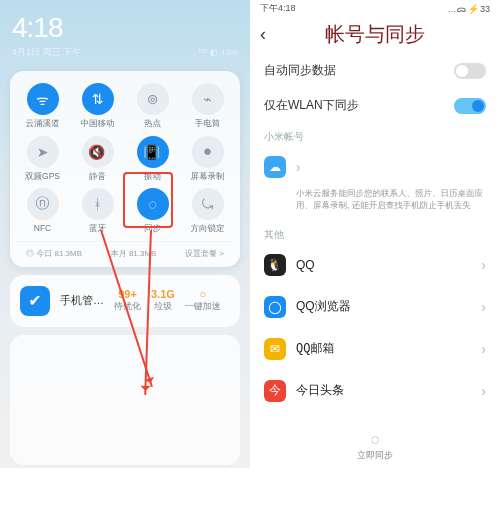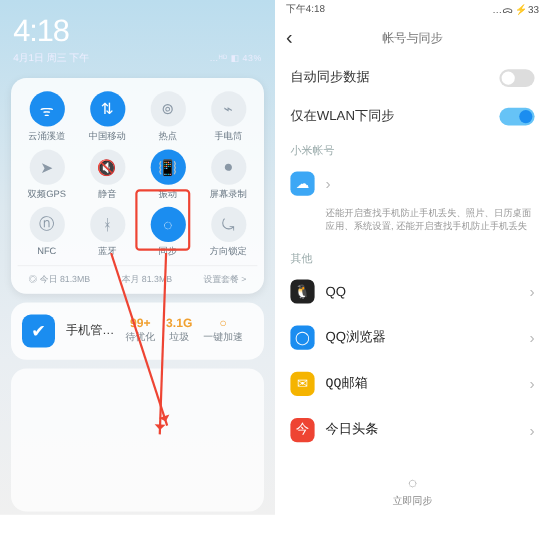--- a/index.html
+++ b/index.html
@@ -51,21 +51,21 @@
   .hl-box { position:absolute; border:2px solid #e43; border-radius:4px; pointer-events:none; }
   .hl-sync { left:123px; top:172px; width:50px; height:56px; }
   
   .arrow { position:absolute; width:2px; background:#e43; transform-origin: top center; pointer-events:none;}
   .arrow::after{content:"";position:absolute;bottom:-1px;left:-4px;border:5px solid transparent;border-top-color:#e43;}
 
   
   .r-status { height:16px; display:flex; justify-content:space-between; align-items:center; padding:2px 10px; font-size:9px; color:#555;}
   .r-header { display:flex; align-items:center; height:36px; padding:0 10px; }
   .r-back { width:20px; font-size:18px; color:#333; }
-  .r-title { flex:1; text-align:center; font-size:11px; color:#737373; font-weight:500; padding-right:20px;}
+  .r-title { flex:1; text-align:center; font-size:20px; color:#7f1d1d; font-weight:500; padding-right:20px;}
 
   .r-row { display:flex; align-items:center; padding:10px 14px; font-size:12px; color:#333; justify-content:space-between; }
   .r-row .lbl { flex:1; }
   .toggle { width:32px; height:16px; border-radius:10px; background:#ddd; position:relative; }
   .toggle.on { background:#66c3f6; }
   .toggle::after{content:"";position:absolute;width:12px;height:12px;border-radius:50%;background:#fff;top:2px;}
   .toggle.off::after{left:2px;}
   .toggle.on::after{right:2px; background:#1b8df0;}
 
   .section-h { font-size:10px; color:#9aa; padding:8px 14px 2px 14px; }
@@ -191,21 +191,21 @@
   <div class="r-row" style="padding-top:8px;padding-bottom:8px;">
     <span class="lbl">仅在WLAN下同步</span>
     <span class="toggle on"></span>
   </div>
 
   <div class="section-h">小米帐号</div>
   <div class="app-row">
     <div class="app-icon" style="background:#3ca7f5">☁</div>
     <span class="chev">›</span>
   </div>
-  <div class="desc">还能开启查找手机防止手机丢失、照片、日历桌面应用、系统设置, 还能开启查找手机防止手机丢失</div>
+  <div class="desc">小米云服务能同步您的联系人、照片、日历桌面应用、屏幕录制, 还能开启查找手机防止手机丢失</div>
 
   <div class="section-h">其他</div>
   <div id="apps">
       <div class="app-row">
         <div class="app-icon" style="background: rgb(34, 34, 34);">🐧</div>
         <span style="flex: 1 1 0%;">QQ</span>
         <span class="chev">›</span>
       </div>
       <div class="app-row">
         <div class="app-icon" style="background: rgb(27, 141, 240);">◯</div>

